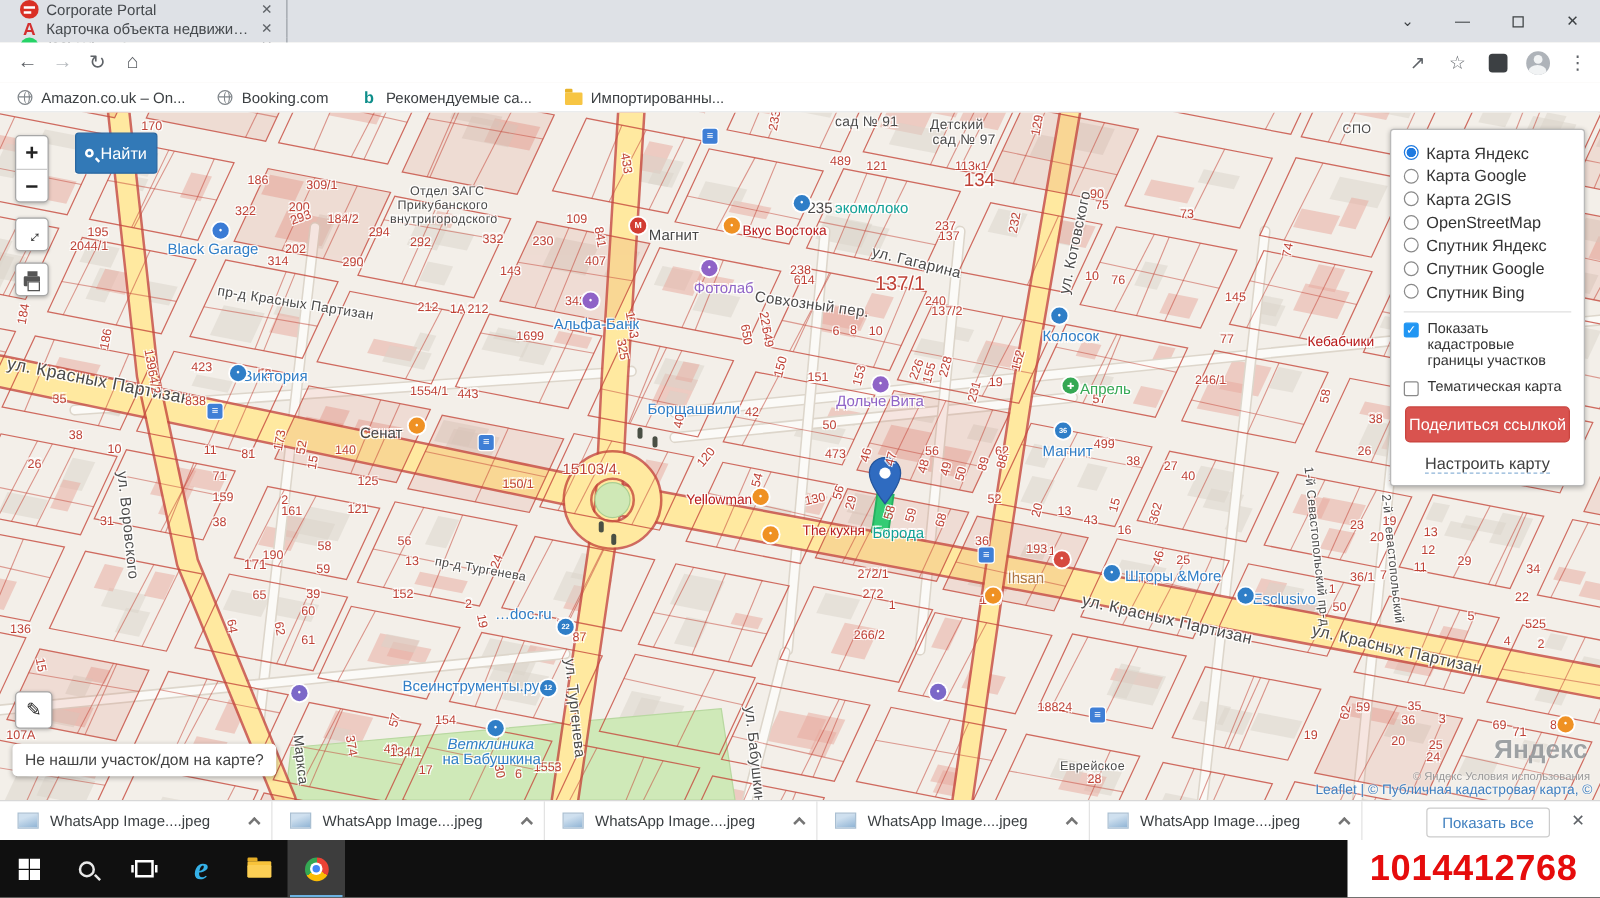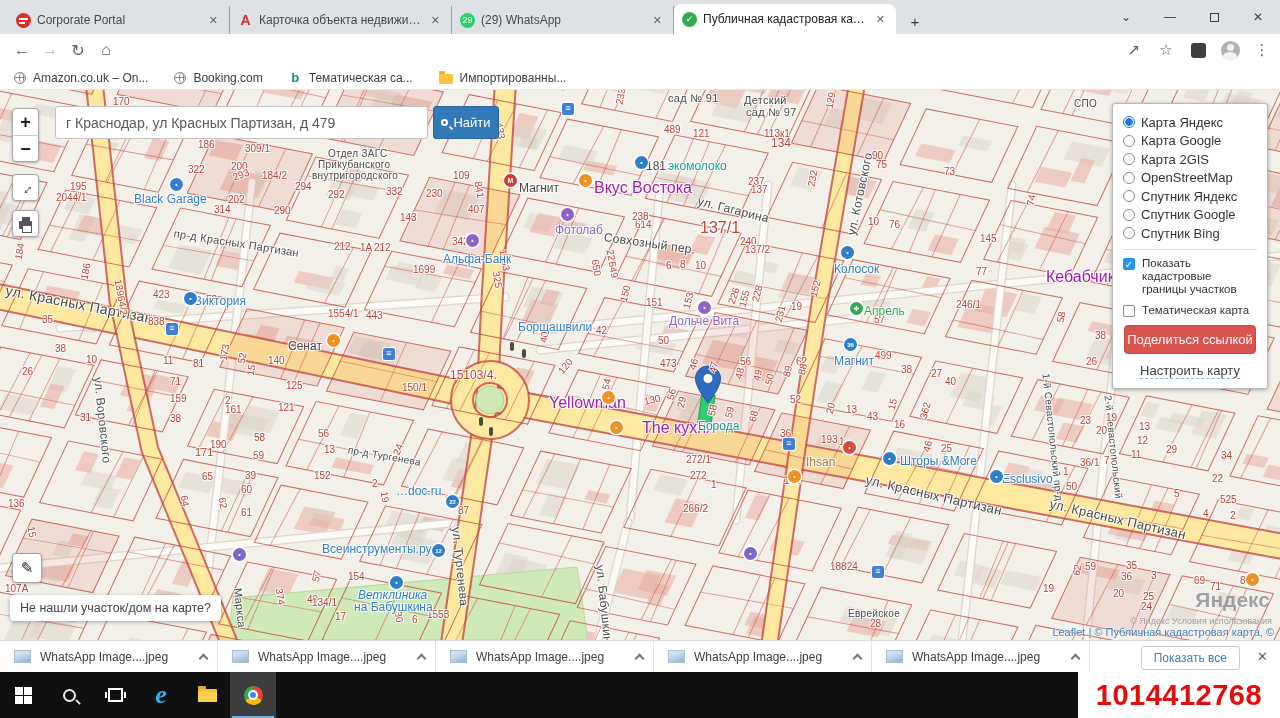--- a/index.html
+++ b/index.html
@@ -1,21 +1,21 @@
 <!DOCTYPE html>
 <html><head>
 <meta charset="utf-8">
 <style>
   html,body{margin:0;padding:0;background:#000;}
   *{box-sizing:border-box;font-family:"Liberation Sans","DejaVu Sans",sans-serif;}
   .screen{position:relative;width:1280px;height:718px;overflow:hidden;background:#f3efe9;}
 
   
   .tabstrip{position:absolute;left:0;top:0;width:1280px;height:34px;background:#dee1e6;}
-  .tabs{position:absolute;left:8px;top:0;height:34px;display:flex;align-items:flex-end;}
+  .tabs{position:absolute;left:8px;top:0;height:34px;display:flex;align-items:flex-end;flex-direction:column;}
   .tab{position:relative;width:222px;height:28px;display:flex;align-items:center;padding:0 8px;color:#45494d;font-size:12px;border-right:1px solid #9aa0a6;}
   .tab.active{background:#fff;border-radius:8px 8px 0 0;height:30px;border-right:none;color:#202124;}
   .tab .title{flex:1;white-space:nowrap;overflow:hidden;text-overflow:ellipsis;margin:0 6px;}
   .tab .x{font-size:11px;color:#5f6368;padding:0 3px;}
   .fav{width:15px;height:15px;border-radius:50%;flex:none;display:flex;align-items:center;justify-content:center;font-size:9px;color:#fff;}
   .fav-corp{background:#d93025;background-image:linear-gradient(#fff 0 0),linear-gradient(#fff 0 0);background-size:9px 2px,6px 2px;background-position:3px 5px,3px 9px;background-repeat:no-repeat;}
   .fav-alpha{background:transparent;color:#d32f2f;font-weight:bold;font-size:14px;}
   .fav-wa{background:#25d366;}
   .fav-map{background:#34a853;}
   .newtab{width:26px;height:26px;margin:4px 0 0 6px;font-size:15px;color:#3c4043;display:flex;align-items:center;justify-content:center;}
@@ -49,21 +49,21 @@
   .bmico-folder{width:14px;height:10px;background:#f7c543;border-radius:1px;position:relative;margin-top:2px;}
   .bmico-folder:before{content:"";position:absolute;left:0;top:-3px;width:6px;height:3px;background:#e8b32a;border-radius:1px 1px 0 0;}
 
   
   .maparea{position:absolute;left:0;top:90px;width:1280px;height:550px;overflow:hidden;background:#f3efe9;}
   .maparea svg{position:absolute;left:0;top:0;}
   .labels{position:absolute;left:0;top:0;width:1280px;height:550px;}
   .lbl{position:absolute;white-space:nowrap;transform-origin:0 50%;text-shadow:1px 1px 0 rgba(255,255,255,.9),-1px -1px 0 rgba(255,255,255,.9),1px -1px 0 rgba(255,255,255,.9),-1px 1px 0 rgba(255,255,255,.9);}
   .lbl.street{color:#4a4a4a;letter-spacing:.3px;}
   .lbl.num{color:#bf4136;font-size:10px;}
-  .lbl.pl-orange{color:#a21caf;font-size:16px;}
+  .lbl.pl-orange{color:#b91c1c;font-size:11px;}
   .lbl.pl-blue{color:#2f7ec7;font-size:12px;}
   .lbl.pl-teal{color:#11a197;font-size:12px;}
   .lbl.pl-purple{color:#8f63c7;font-size:12px;}
   .lbl.pl-green{color:#35a854;font-size:12px;}
   .lbl.pl-dark{color:#474747;font-size:12px;}
   .lbl.pl-brown{color:#ad7440;font-size:12px;}
   .poici{position:absolute;width:13px;height:13px;border-radius:50%;color:#fff;font-size:7px;font-weight:bold;display:flex;align-items:center;justify-content:center;box-shadow:0 0 0 1.5px #fff;}
   .transit{position:absolute;width:12px;height:12px;border-radius:2px;background:#3f7fd6;color:#fff;font-size:9px;font-weight:bold;line-height:11px;text-align:center;box-shadow:0 0 0 1px #fff;}
   .tlight{position:absolute;width:4px;height:9px;border-radius:2px;background:#4a4f44;}
 
@@ -196,21 +196,21 @@
       <div class="bm">
         <span class="bmico-globe"></span>
         <span>Amazon.co.uk – On...</span>
       </div>
       <div class="bm">
         <span class="bmico-globe"></span>
         <span>Booking.com</span>
       </div>
       <div class="bm">
         <span class="bmico-b">b</span>
-        <span>Тематическая са...</span>
+        <span>Рекомендуемые са...</span>
       </div>
       <div class="bm">
         <span class="bmico-folder"></span>
         <span>Импортированны...</span>
       </div>
     </div>
 
   <div class="maparea">
     <svg id="mapsvg" width="1280" height="550" viewBox="0 0 1280 550">
       <rect x="0" y="0" width="1280" height="550" fill="#f3efe9"></rect>
@@ -1564,21 +1564,21 @@
         <div class="lbl num" style="left: 612px; top: 166px; font-size: 10px; transform: rotate(80deg);">649</div>
         <div class="lbl num" style="left: 635px; top: 129px; font-size: 10px;">614</div>
         <div class="lbl num" style="left: 632px; top: 121px; font-size: 10px;">238</div>
         <div class="lbl num" style="left: 666px; top: 170px; font-size: 10px;">6</div>
         <div class="lbl num" style="left: 680px; top: 169px; font-size: 10px;">8</div>
         <div class="lbl num" style="left: 695px; top: 170px; font-size: 10px;">10</div>
         <div class="lbl num" style="left: 619px; top: 9px; font-size: 10px; transform: rotate(-80deg);">233</div>
         <div class="lbl num" style="left: 664px; top: 34px; font-size: 10px;">489</div>
         <div class="lbl num" style="left: 693px; top: 38px; font-size: 10px;">121</div>
         <div class="lbl num" style="left: 764px; top: 38px; font-size: 10px;">113к1</div>
-        <div class="lbl num" style="left: 771px; top: 46px; font-size: 12px;">134</div>
+        <div class="lbl num" style="left: 771px; top: 46px; font-size: 15px;">134</div>
         <div class="lbl num" style="left: 748px; top: 86px; font-size: 10px;">237</div>
         <div class="lbl num" style="left: 751px; top: 94px; font-size: 10px;">137</div>
         <div class="lbl num" style="left: 811px; top: 91px; font-size: 10px; transform: rotate(-80deg);">232</div>
         <div class="lbl num" style="left: 829px; top: 13px; font-size: 10px; transform: rotate(-80deg);">129</div>
         <div class="lbl num" style="left: 872px; top: 60px; font-size: 10px;">90</div>
         <div class="lbl num" style="left: 876px; top: 69px; font-size: 10px;">75</div>
         <div class="lbl num" style="left: 944px; top: 76px; font-size: 10px;">73</div>
         <div class="lbl num" style="left: 1030px; top: 110px; font-size: 10px; transform: rotate(-80deg);">74</div>
         <div class="lbl num" style="left: 868px; top: 126px; font-size: 10px;">10</div>
         <div class="lbl num" style="left: 889px; top: 129px; font-size: 10px;">76</div>
@@ -1731,21 +1731,21 @@
         <div class="lbl num" style="left: 1086px; top: 266px; font-size: 10px;">26</div>
         <div class="lbl num" style="left: 1111px; top: 287px; font-size: 10px;">17</div>
         <div class="lbl num" style="left: 1106px; top: 322px; font-size: 10px;">19</div>
         <div class="lbl num" style="left: 1080px; top: 325px; font-size: 10px;">23</div>
         <div class="lbl num" style="left: 1095px; top: 240px; font-size: 10px;">38</div>
         <div class="lbl num" style="left: 1060px; top: 227px; font-size: 10px; transform: rotate(-80deg);">58</div>
         <div class="lbl pl-blue" style="left: 134px; top: 102px;">Black Garage</div>
         <div class="lbl pl-dark" style="left: 519px; top: 91px;">Магнит</div>
         <div class="lbl pl-orange" style="left: 594px; top: 89px;">Вкус Востока</div>
         <div class="lbl pl-purple" style="left: 544px; top: 133px; padding-left: 11px;">Фотолаб</div>
-        <div class="lbl pl-dark" style="left: 646px; top: 69px;">181</div>
+        <div class="lbl pl-dark" style="left: 646px; top: 69px;">235</div>
         <div class="lbl pl-teal" style="left: 668px; top: 69px;">экомолоко</div>
         <div class="lbl pl-purple" style="left: 669px; top: 224px;">Дольче Вита</div>
         <div class="lbl pl-green" style="left: 864px; top: 214px;">Апрель</div>
         <div class="lbl pl-blue" style="left: 834px; top: 264px;">Магнит</div>
         <div class="lbl pl-orange" style="left: 549px; top: 304px;">Yellowman</div>
         <div class="lbl pl-orange" style="left: 642px; top: 329px;">The кухня</div>
         <div class="lbl pl-teal" style="left: 698px; top: 329px;">Борода</div>
         <div class="lbl pl-brown" style="left: 806px; top: 365px;">Ihsan</div>
         <div class="lbl pl-blue" style="left: 322px; top: 452px;">Всеинструменты.ру</div>
         <div class="lbl pl-blue" style="left: 358px; top: 498px; font-style: italic;">Ветклиника</div>
@@ -1802,21 +1802,20 @@
         <span class="expand-glyph">↔</span>
       </div>
     <div class="ctl sqbtn printctl">
         <span class="printer"></span>
       </div>
     <div class="ctl sqbtn pencilctl">
         <span>✎</span>
       </div>
 
     <div class="searchwrap">
-      <input type="text" value="г Краснодар, ул Красных Партизан, д 479" style="">
       <div class="findbtn">
           <span class="mag"></span>
           <span>Найти</span>
         </div>
     </div>
 
     <div class="tooltip">Не нашли участок/дом на карте?</div>
 
     <div class="panel">
       <div id="radios">

